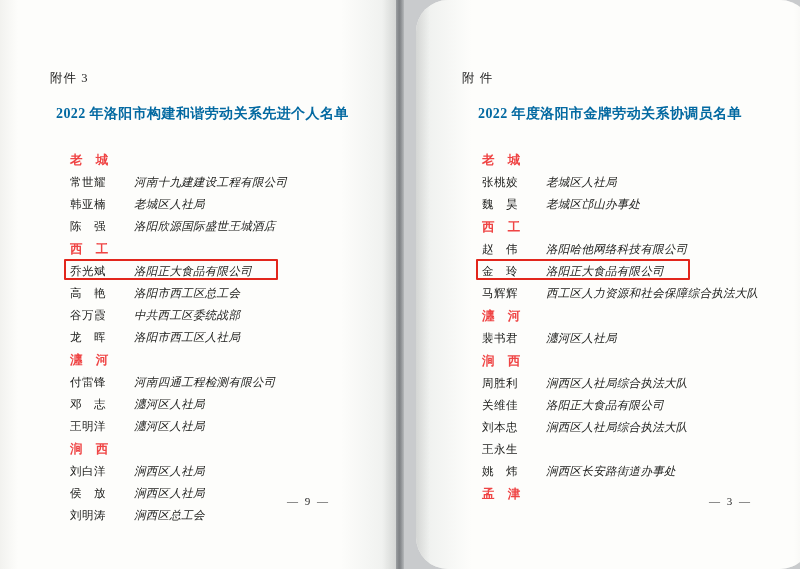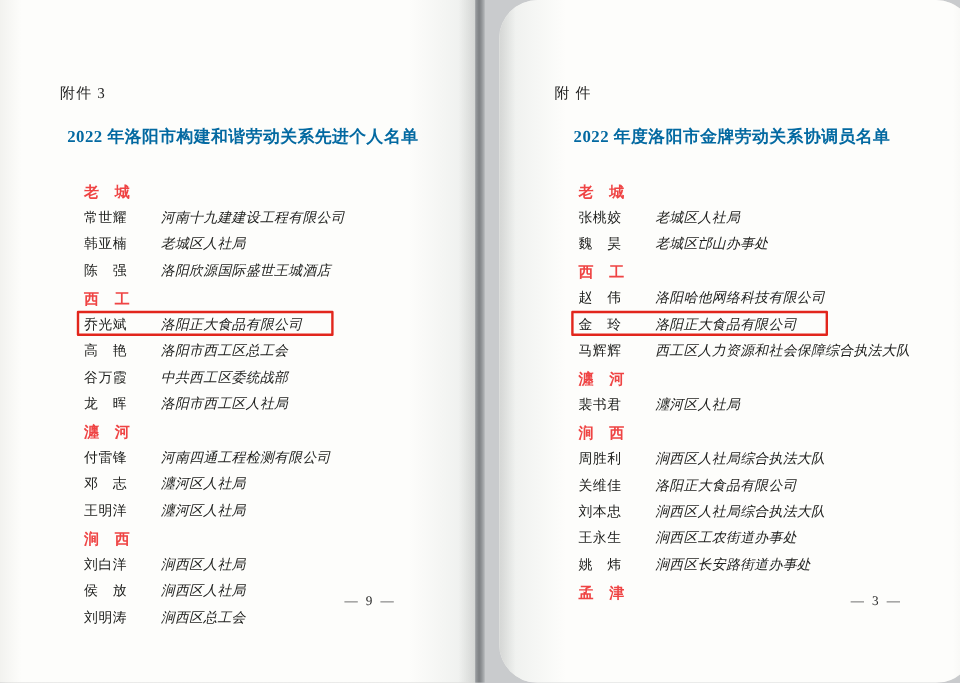--- a/index.html
+++ b/index.html
@@ -286,21 +286,20 @@
         <div class="row">
           <span class="nm">关维佳</span>
           <span class="org">洛阳正大食品有限公司</span>
         </div>
         <div class="row">
           <span class="nm">刘本忠</span>
           <span class="org">涧西区人社局综合执法大队</span>
         </div>
         <div class="row">
           <span class="nm">王永生</span>
-          <span class="org">涧西区工农街道办事处</span>
         </div>
         <div class="row">
           <span class="nm">姚　炜</span>
           <span class="org">涧西区长安路街道办事处</span>
         </div>
 
         <div class="group-head">孟 津</div>
 
       </div>
       <div class="page-num">— 3 —</div>

